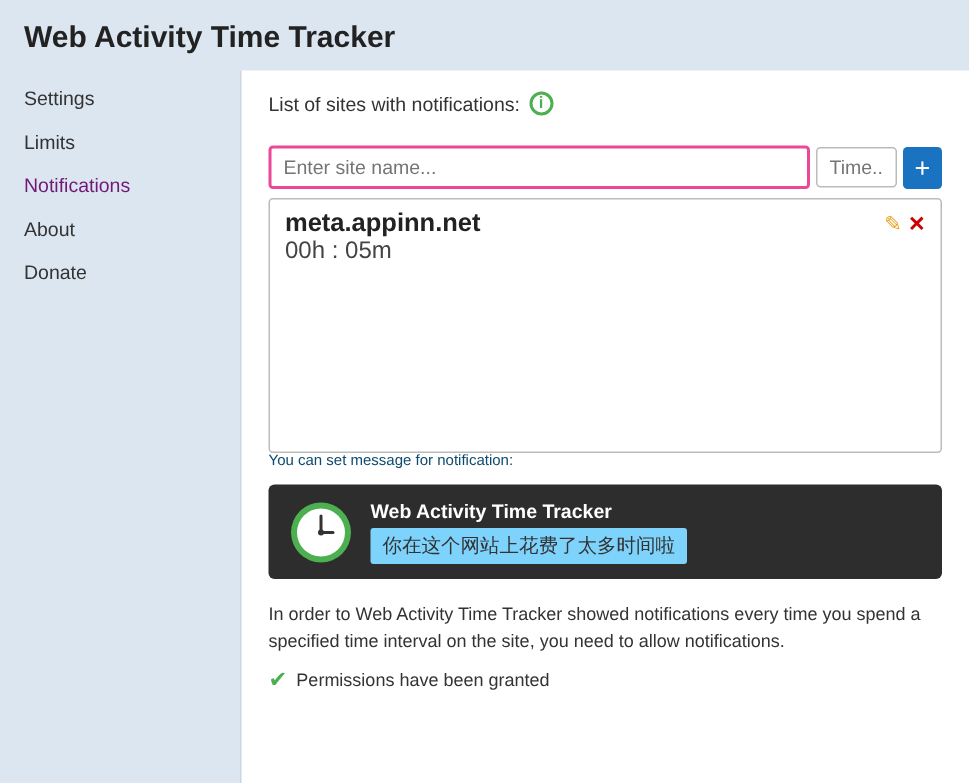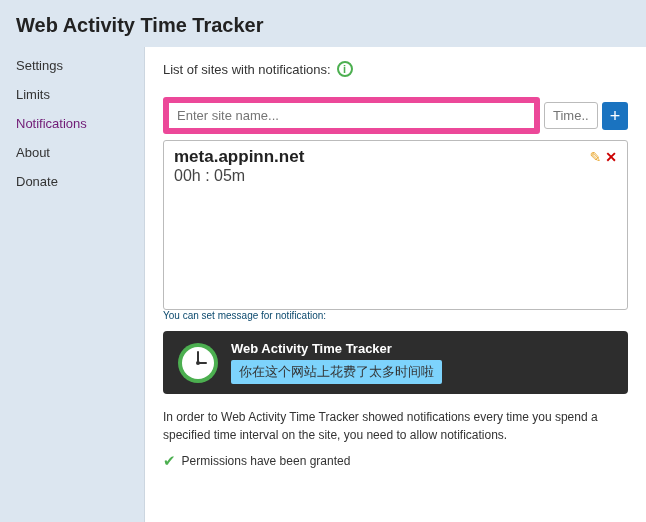--- a/index.html
+++ b/index.html
@@ -21,21 +21,21 @@
       font-size: 20px;
       font-weight: bold;
       padding: 14px 16px 10px 16px;
       color: #222;
     }
     .main-layout {
       display: flex;
       flex: 1;
     }
     .sidebar {
-      width: 144px;
+      width: 160px;
       padding: 4px 0;
       flex-shrink: 0;
     }
     .sidebar-item {
       display: block;
       padding: 7px 16px;
       cursor: pointer;
       color: #333;
       text-decoration: none;
       font-size: 13px;
@@ -74,21 +74,21 @@
     }
     .input-row {
       display: flex;
       align-items: center;
       gap: 4px;
       margin-bottom: 6px;
     }
     .site-input {
       flex: 1;
       padding: 5px 8px;
-      border: 6px solid #ec4899;
+      border: 2px solid #ec4899;
       border-radius: 3px;
       font-size: 13px;
       background: #fff;
       color: #999;
     }
     .time-input {
       width: 54px;
       padding: 5px 8px;
       border: 1px solid #bbb;
       border-radius: 3px;

